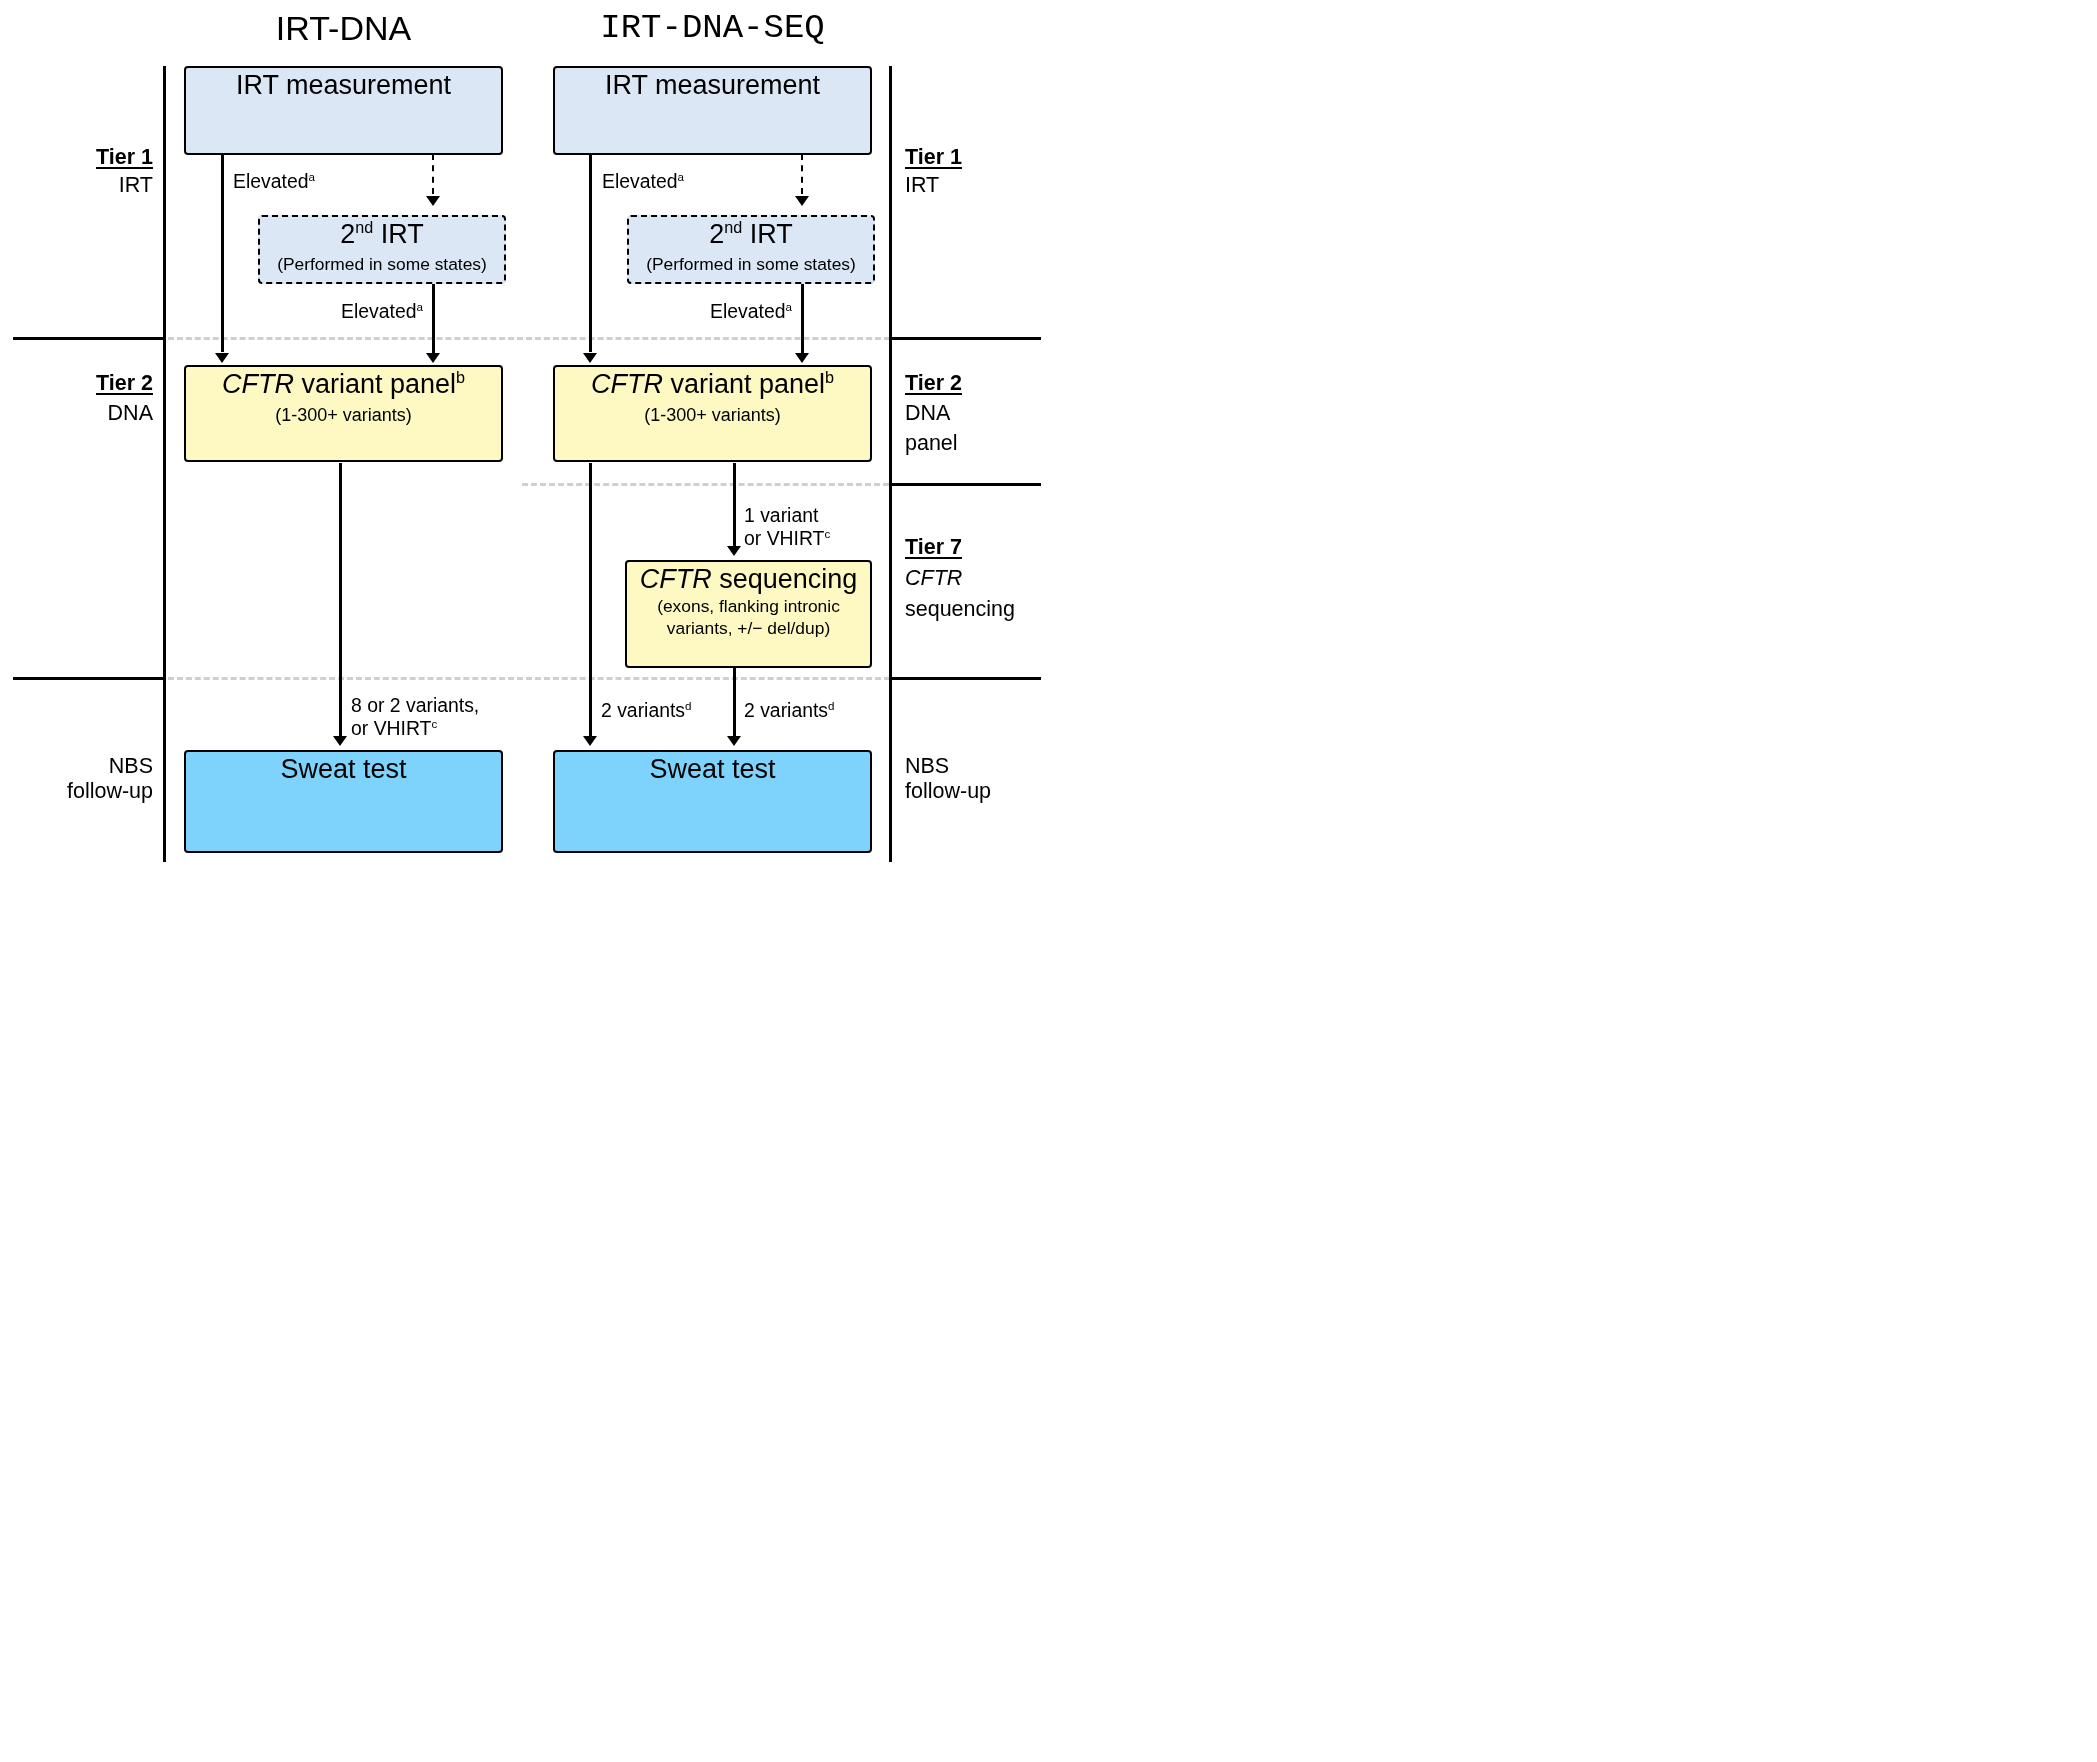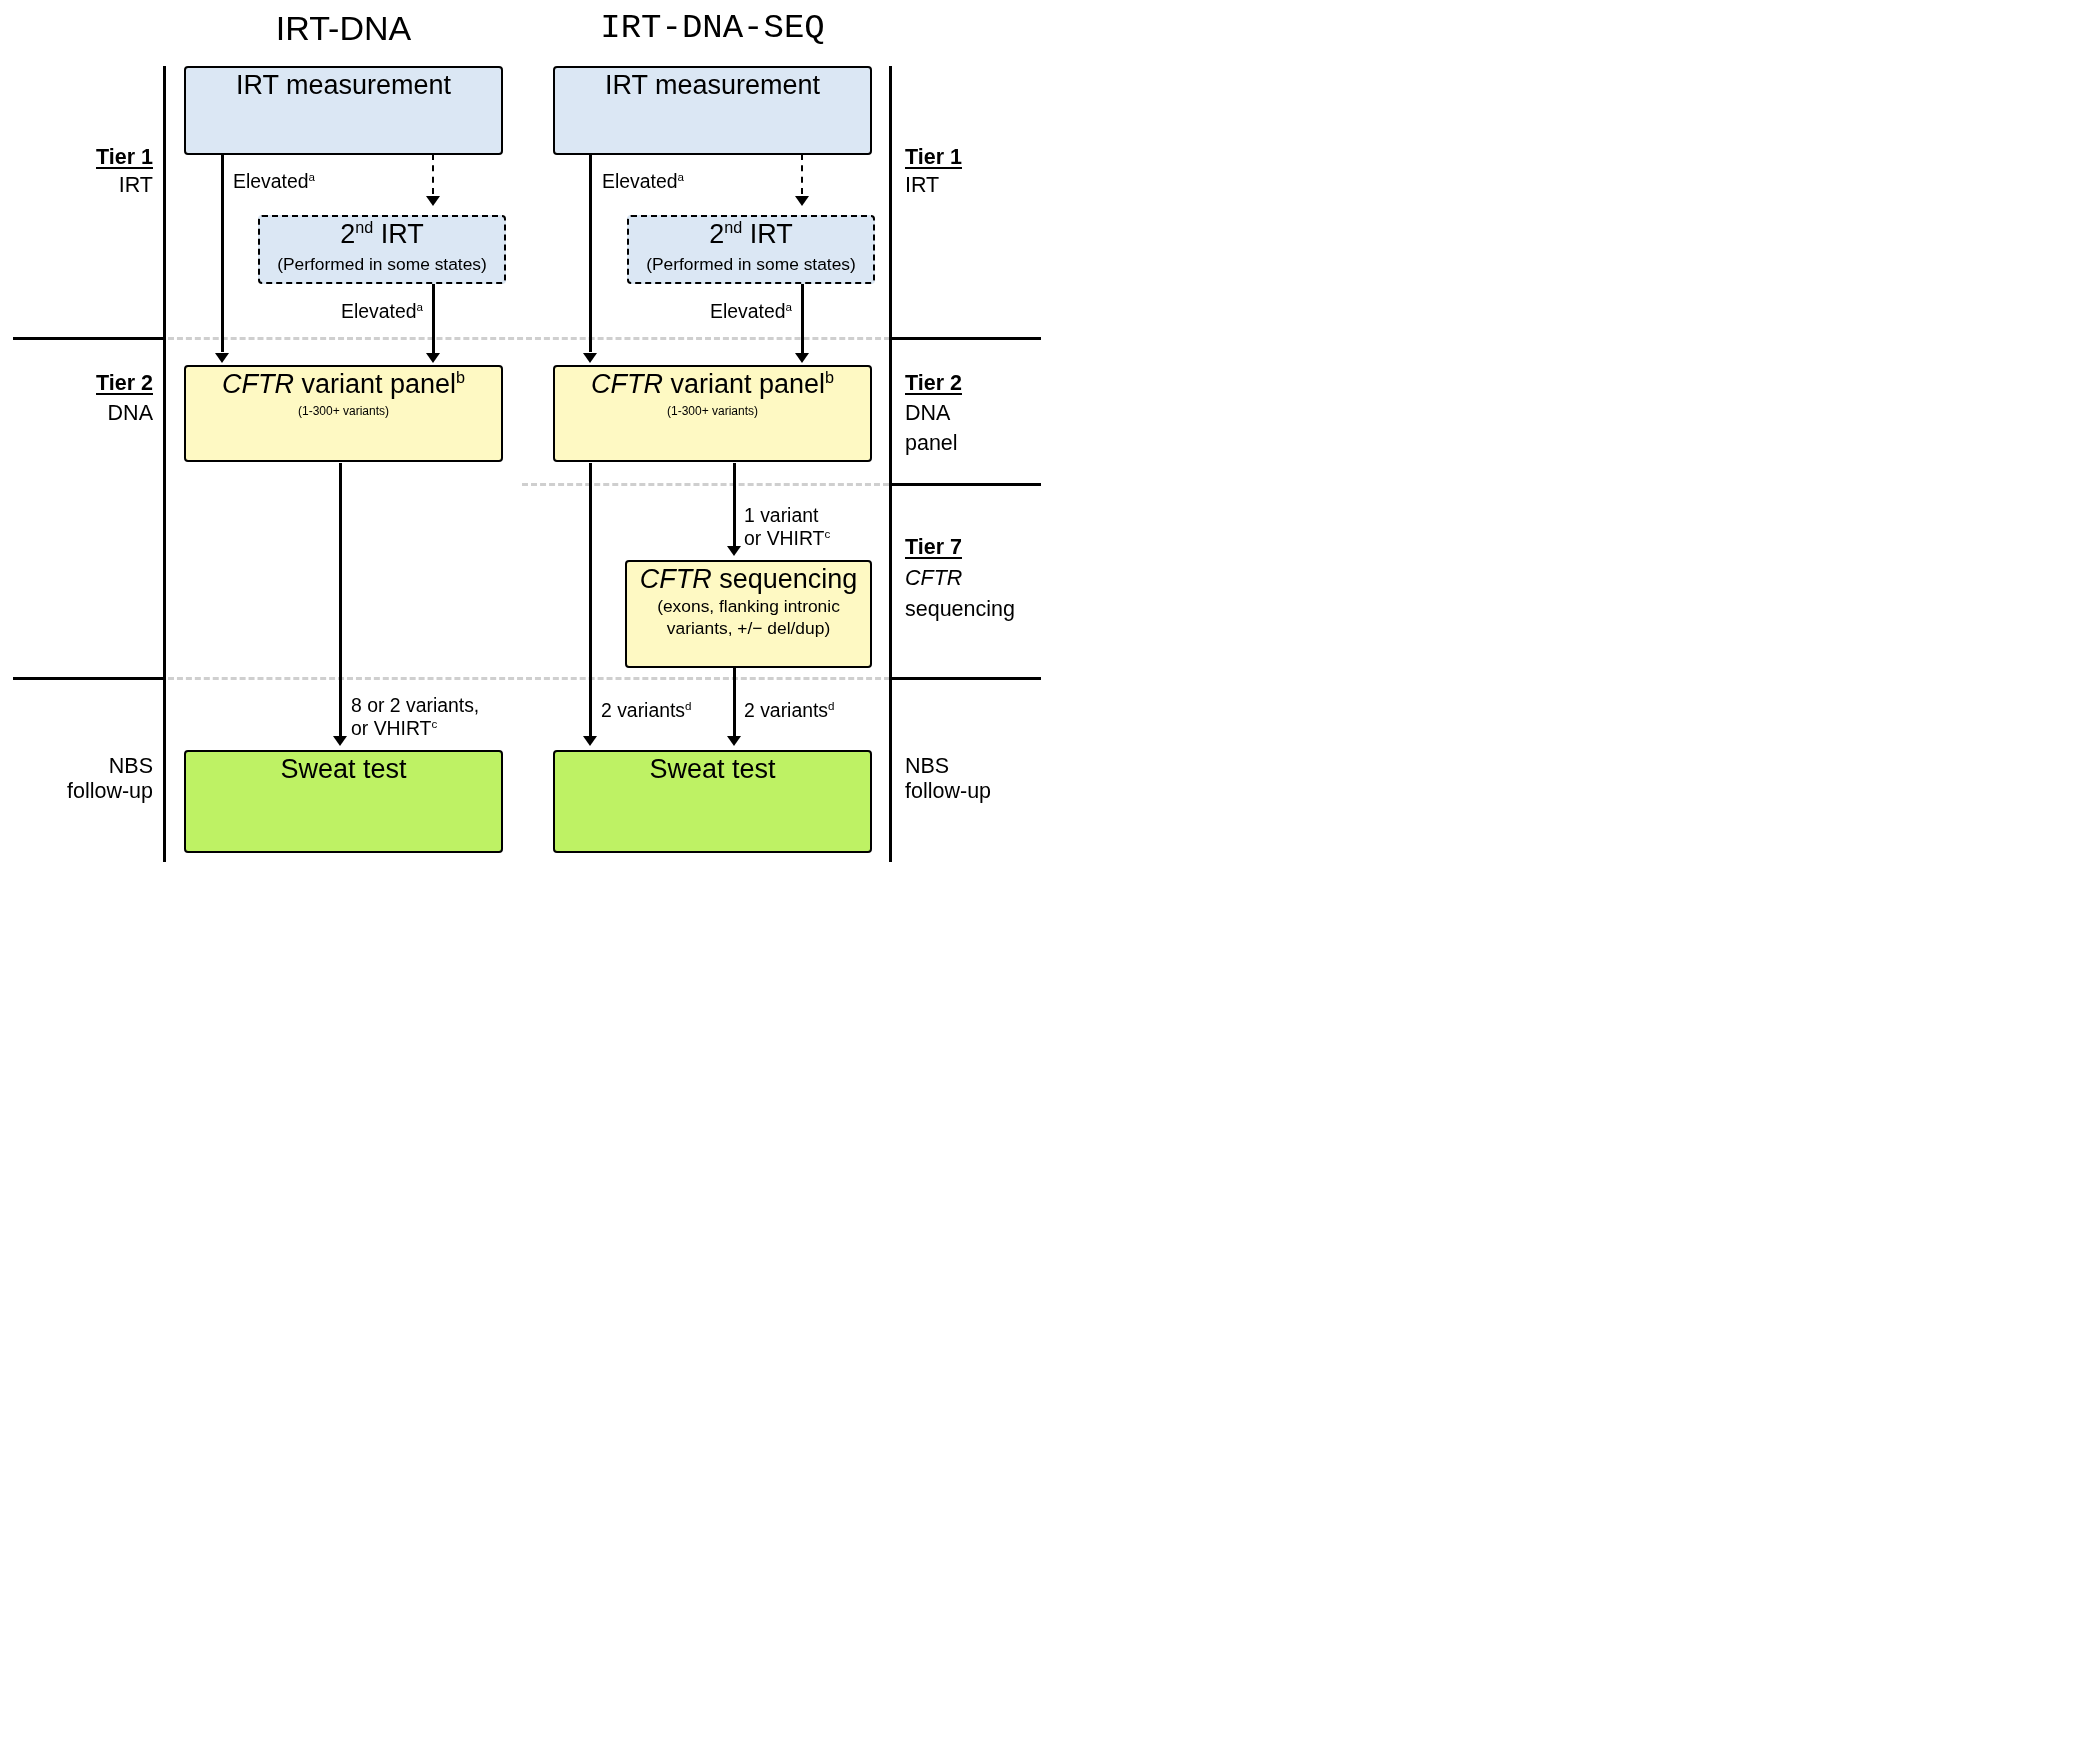--- a/index.html
+++ b/index.html
@@ -16,24 +16,24 @@
     font-size:34px;text-align:center;white-space:nowrap;
   }
   .box{
     position:absolute;box-sizing:border-box;
     border:2.7px solid #000;border-radius:4px;
     display:flex;flex-direction:column;align-items:center;justify-content:flex-start;
     text-align:center;gap:4.7px;padding:2.7px 9.4px;
   }
   .box.blue{background:#dbe7f4;}
   .box.pink{background:#fef9c3;}
-  .box.yellow{background:#bef264;}
+  .box.yellow{background:#7dd3fc;}
   .box.dashed{border:2.7px dashed #000;}
   .box .main{font-size:27px;line-height:1.1;}
-  .box .sub{font-size:12px;line-height:1.25;}
+  .box .sub{font-size:18px;line-height:1.25;}
   .box .sub.small{font-size:17.4px;}
   .gene{font-style:italic;}
   sup{font-size:60%;line-height:0;vertical-align:super;}
   .vline{position:absolute;width:2.7px;background:#000;}
   .rail{position:absolute;width:3.4px;background:#000;}
   .tick{position:absolute;height:3.4px;background:#000;}
   .gdash{position:absolute;height:0;border-top:3.4px dashed #cfcfcf;}
   .dashline{position:absolute;width:0;border-left:2.7px dashed #000;}
   .ah{
     position:absolute;width:0;height:0;

